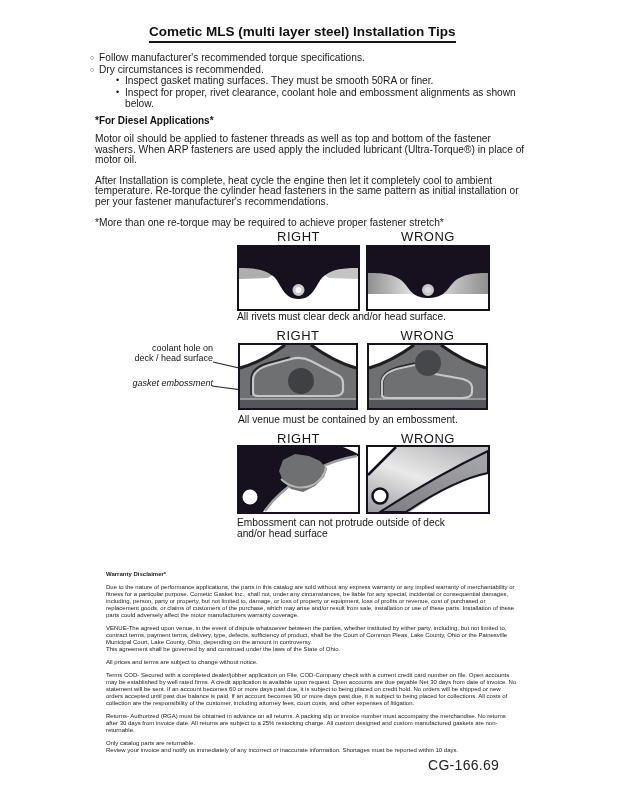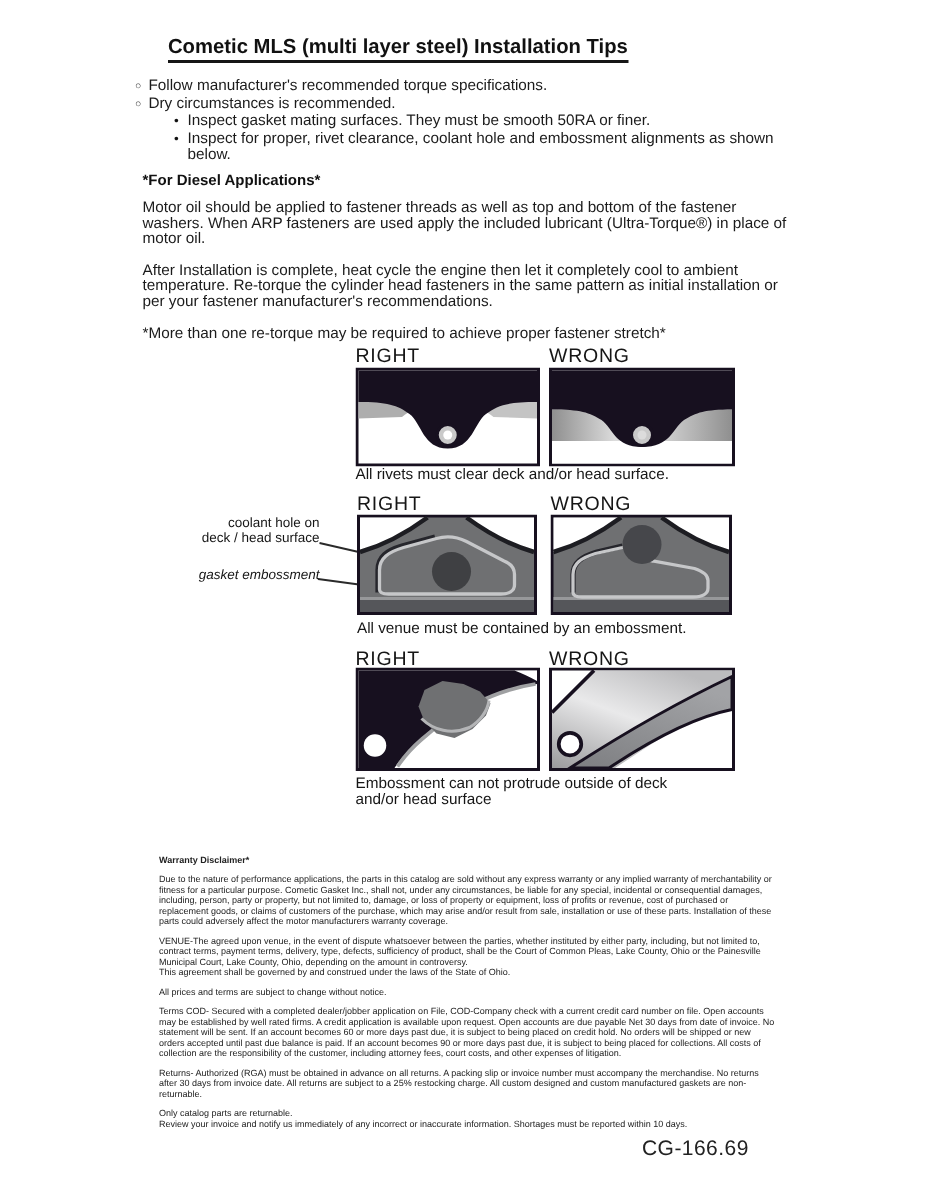--- a/index.html
+++ b/index.html
@@ -1,32 +1,32 @@
 <!DOCTYPE html>
 <html><head>
 <meta charset="utf-8">
 <style>
   html,body{margin:0;padding:0;background:#ffffff;}
   .page{position:relative;width:618px;height:800px;background:#ffffff;overflow:hidden;
         font-family:"Liberation Sans","DejaVu Sans",sans-serif;color:#1b1b1b;}
   .abs{position:absolute;}
   
-  .title{font-size:13.5px;font-weight:bold;color:#111;border-bottom:2px solid #161616;padding-bottom:2px;white-space:nowrap;}
+  .title{font-size:13.5px;font-weight:bold;color:#111;border-bottom:2px solid #161616;padding-bottom:2px;white-space:nowrap;margin-left:37px;}
   
   .bullets{width:450px;font-size:10.2px;line-height:11.6px;}
   .brow{display:flex;}
   .bmark{width:9px;flex:0 0 9px;font-size:7px;line-height:11.6px;color:#333;}
   .brow.sub{margin-left:26px;}
   .brow.sub .bmark{font-size:9px;color:#111;}
   
   .diesel{width:438px;}
   .diesel h2{font-size:10px;font-weight:bold;color:#111;margin:0 0 8px 0;}
   .diesel p{font-size:10.2px;line-height:10.6px;margin:0 0 10px 0;}
   
-  .dg-header{font-size:13px;color:#161616;letter-spacing:0.5px;}
+  .dg-header{font-size:13px;color:#161616;text-align:center;letter-spacing:0.5px;}
   .dg-caption{font-size:10.2px;line-height:11px;color:#161616;white-space:pre-line;}
   .dg-sidelabel{font-size:9px;line-height:9.6px;color:#161616;text-align:right;width:95px;white-space:pre-line;}
   
   .legal{width:412px;font-size:6px;line-height:7px;color:#222;}
   .legal .lh{font-weight:bold;margin-bottom:6px;}
   .legal p{margin:0 0 6px 0;white-space:pre-line;}
   .pageno{font-size:14px;color:#222;letter-spacing:0.3px;}
   svg{display:block;}
 </style>
 </head>

